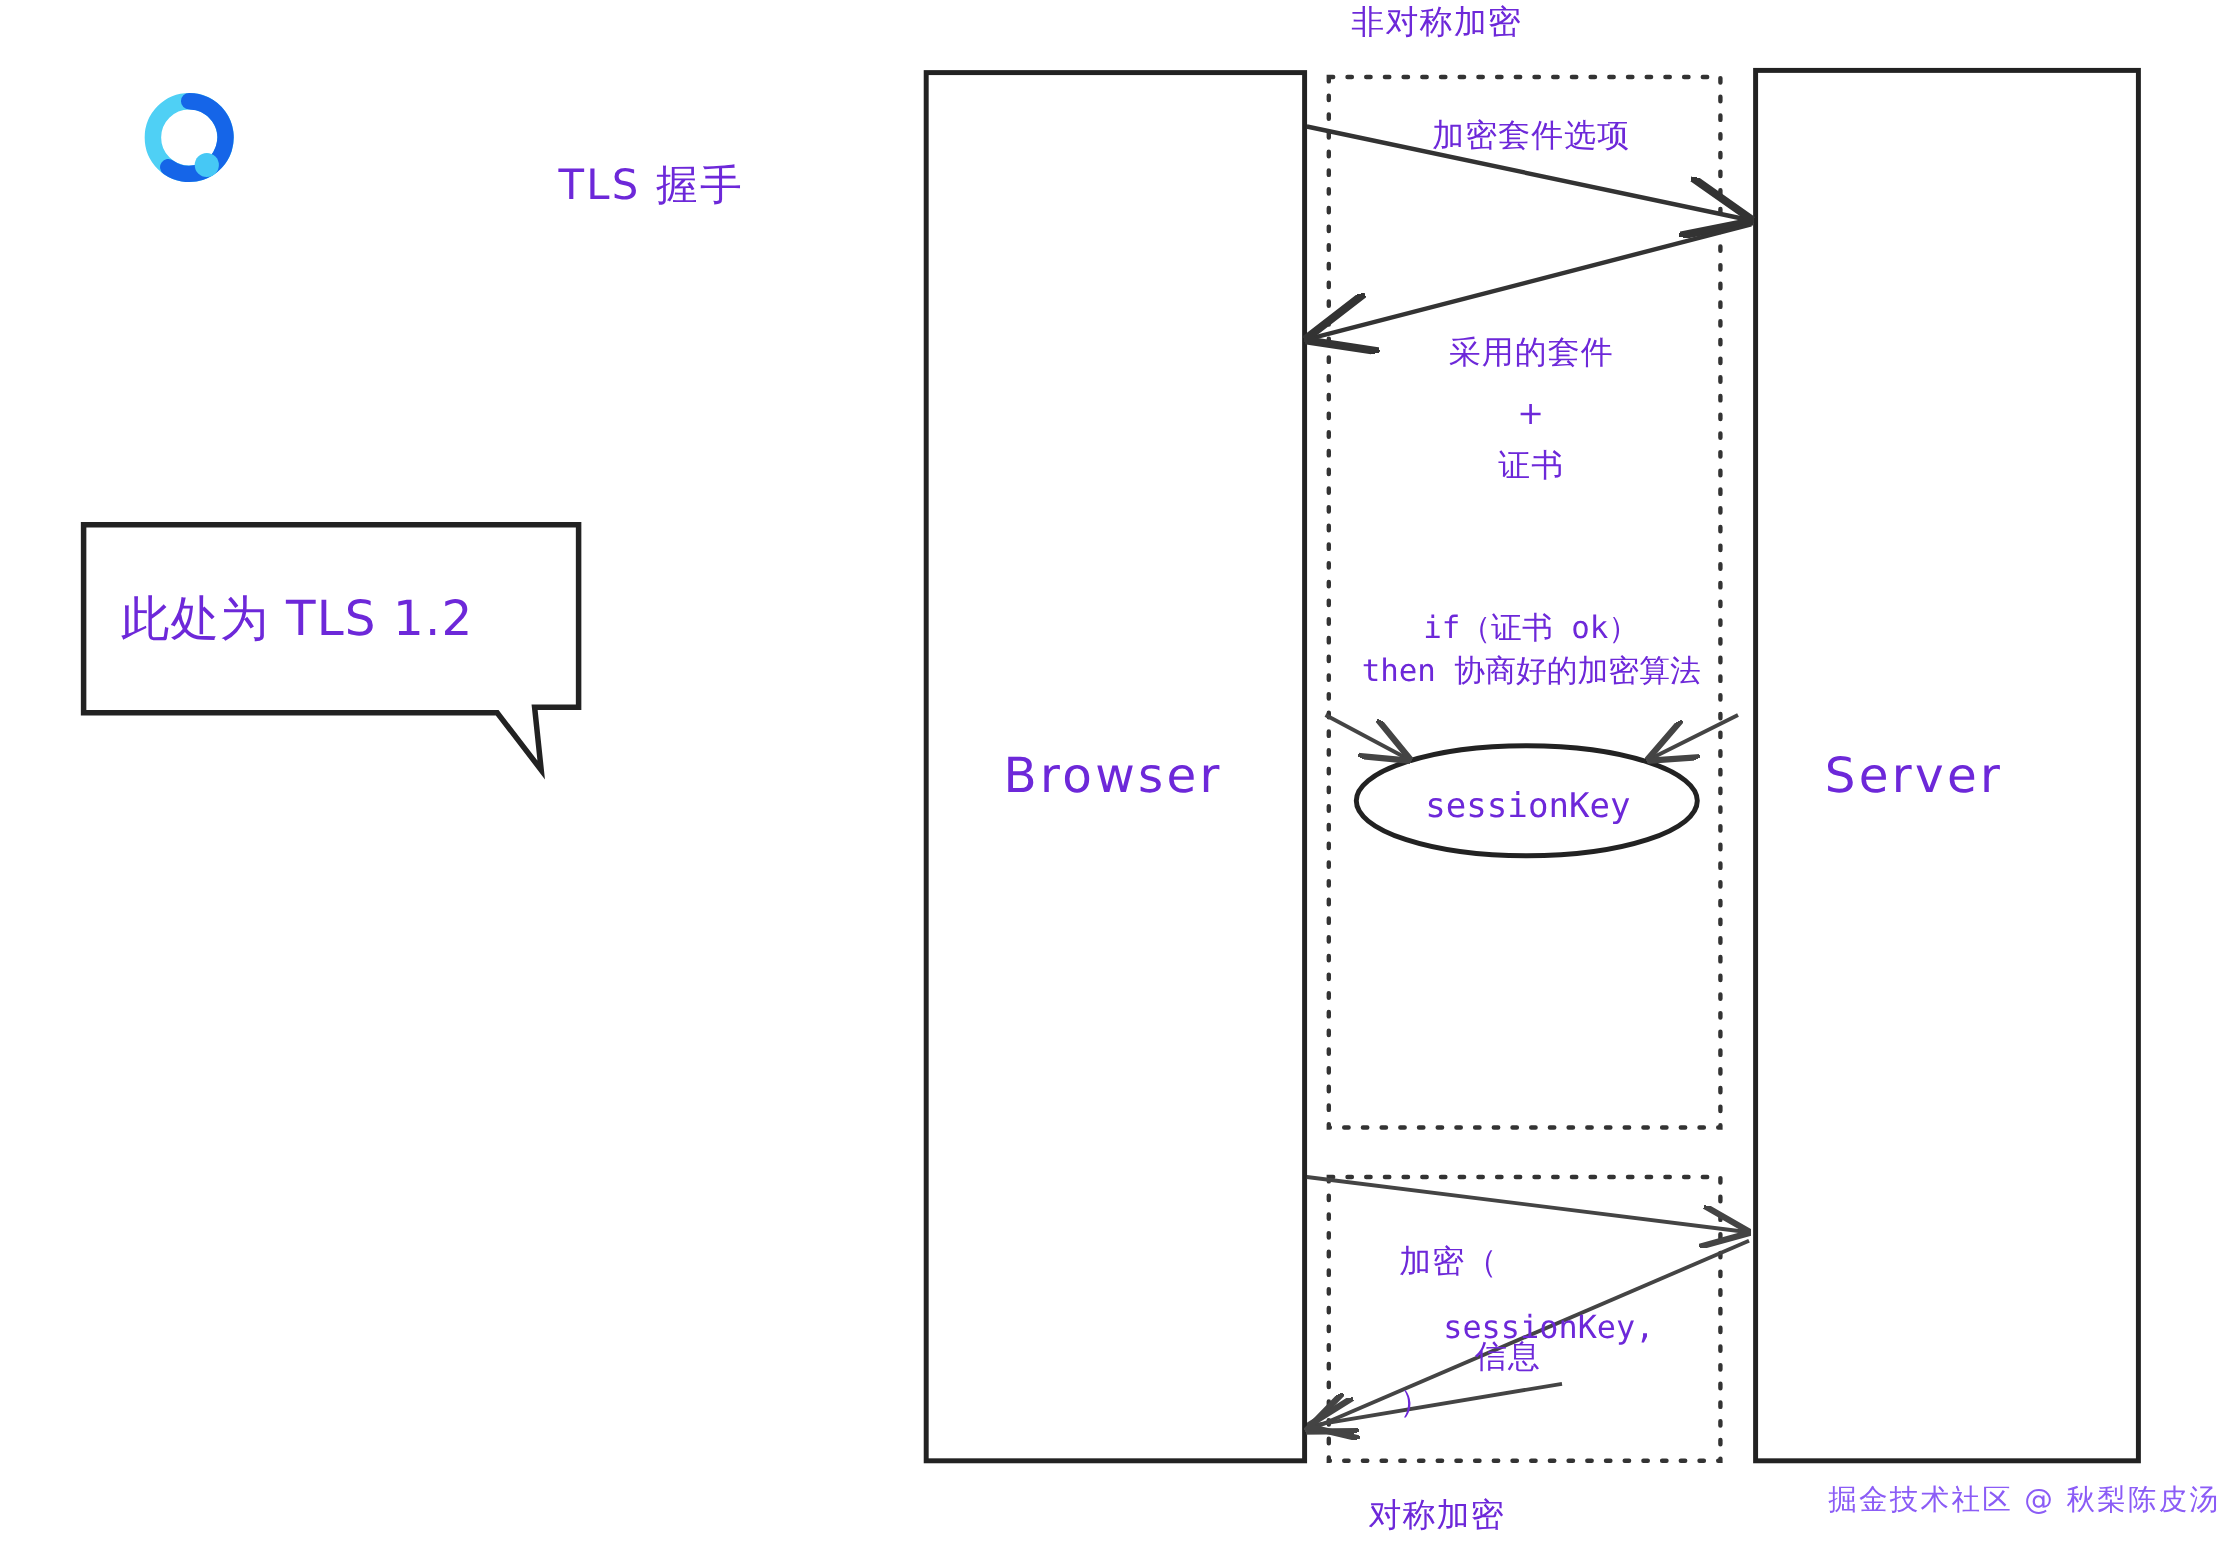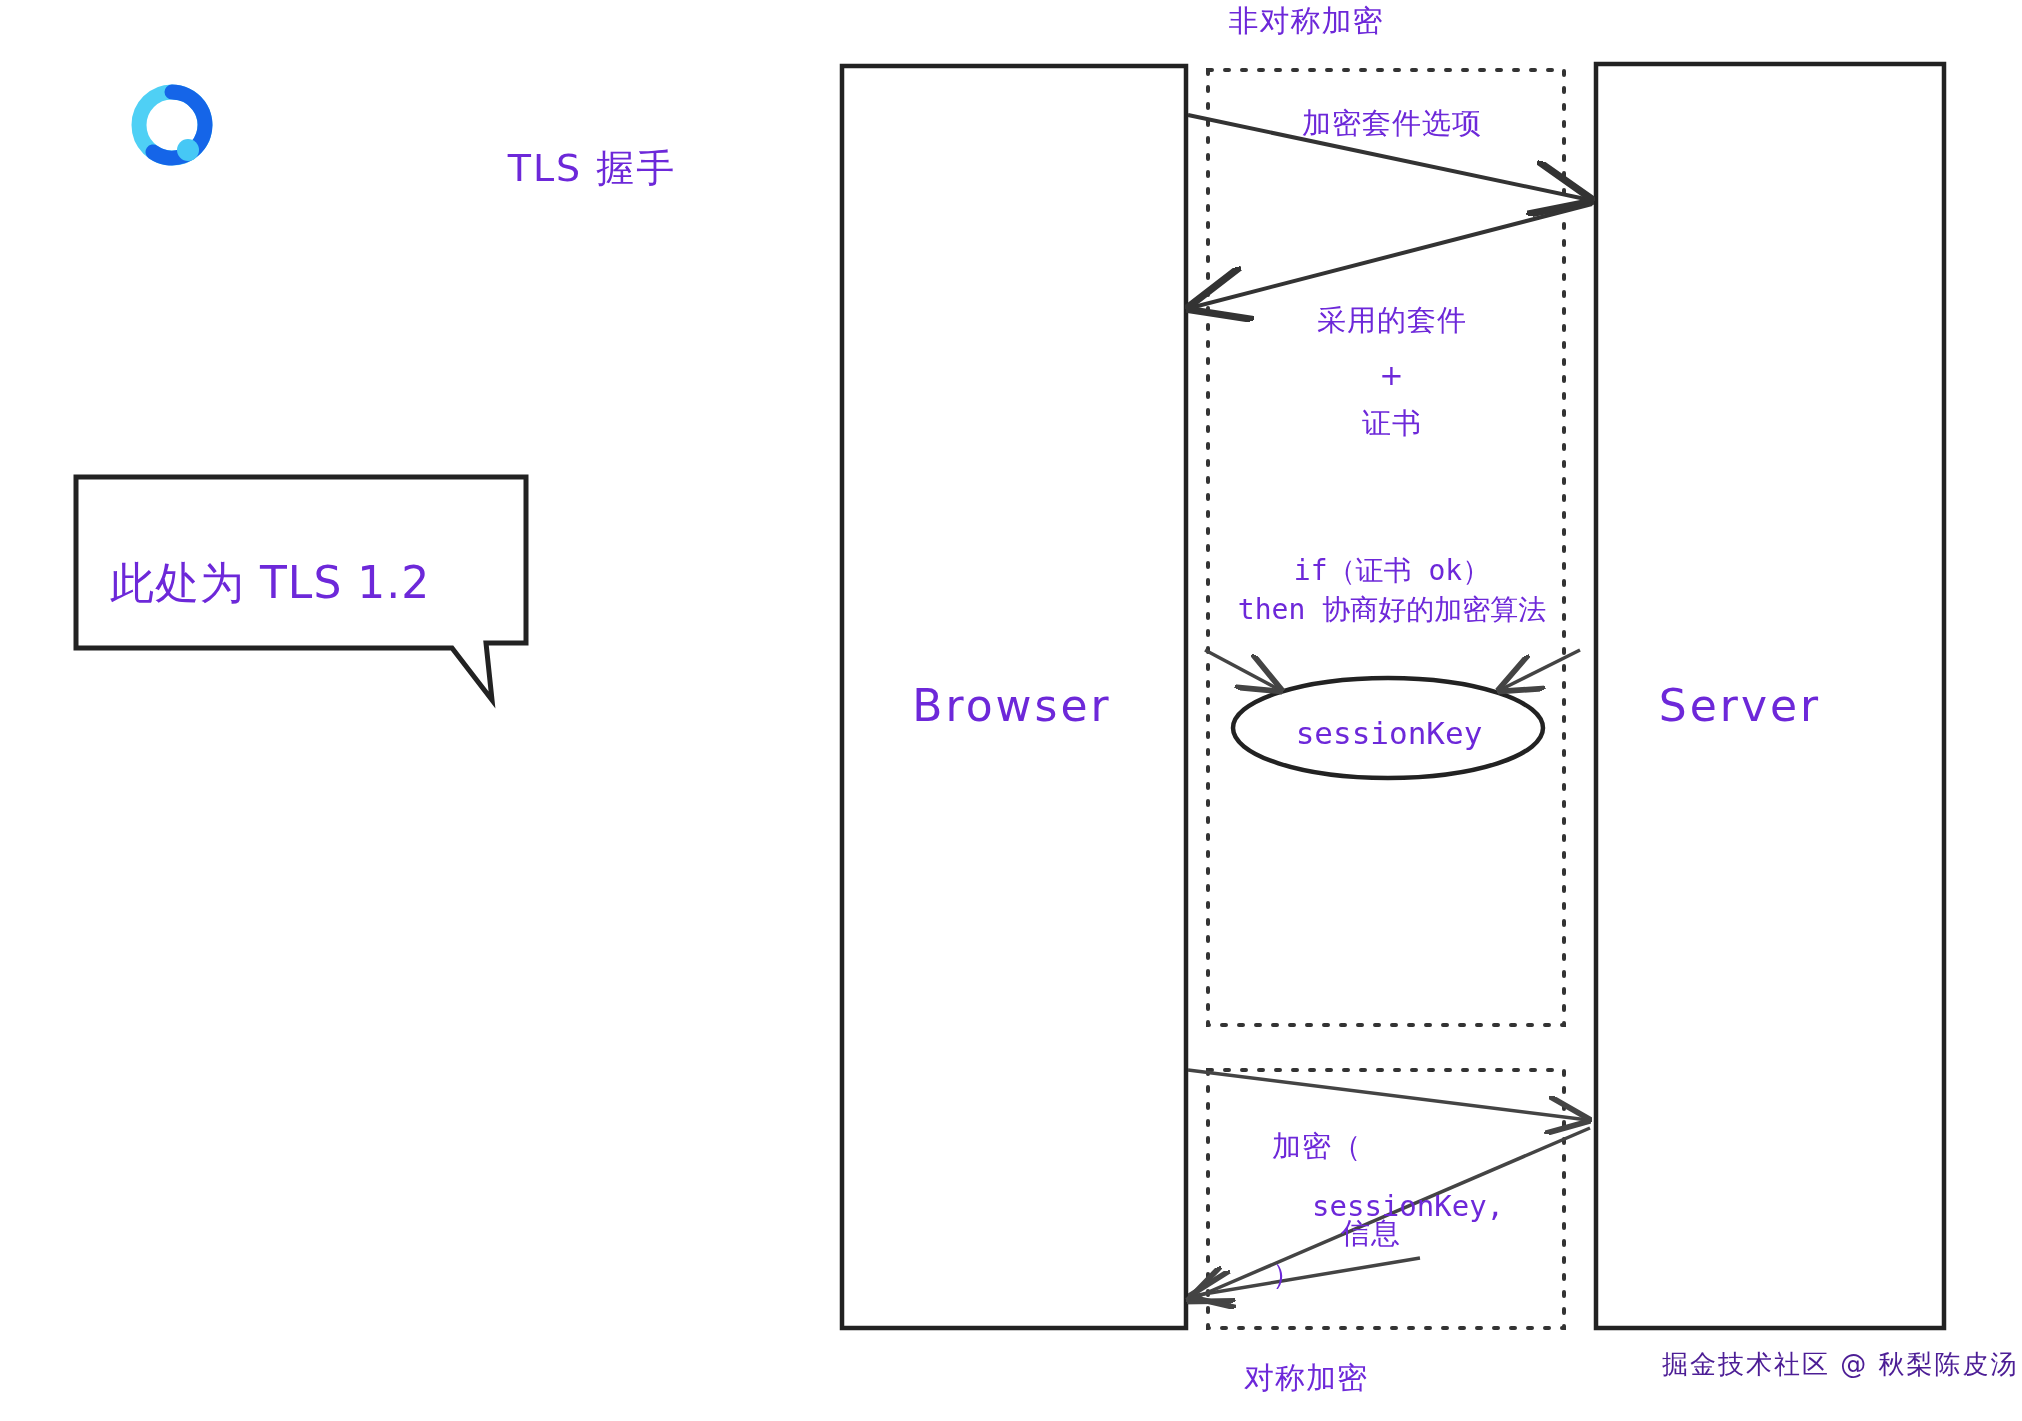--- a/index.html
+++ b/index.html
@@ -63,21 +63,20 @@
     left: 592px; top: 145px;
     font-size: 38px;
     letter-spacing: 2px;
   }
 
   
   #bubble-text {
     left: 110px; top: 535px;
     font-size: 44px;
     letter-spacing: 1px;
-    margin-top: 20px;
   }
 
   
   #label-browser {
     left: 1012px; top: 678px;
     font-size: 44px;
   }
   #label-server {
     left: 1740px; top: 678px;
     font-size: 44px;
@@ -134,21 +133,21 @@
   }
   #enc-line4 {
     left: 1272px; top: 1256px;
     font-size: 29px;
   }
 
   
   #watermark {
     left: 1662px; top: 1348px;
     font-size: 26px;
-    color: #4c1d95;
+    color: #8b5cf6;
     letter-spacing: 2px;
   }
 
   
   #logo {
     position: absolute;
     left: 131px;
     top: 84px;
     width: 82px;
     height: 82px;

